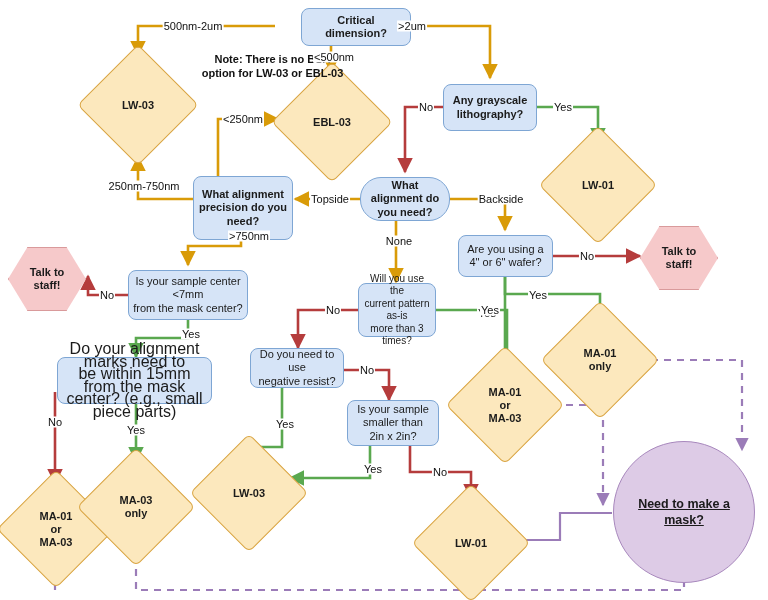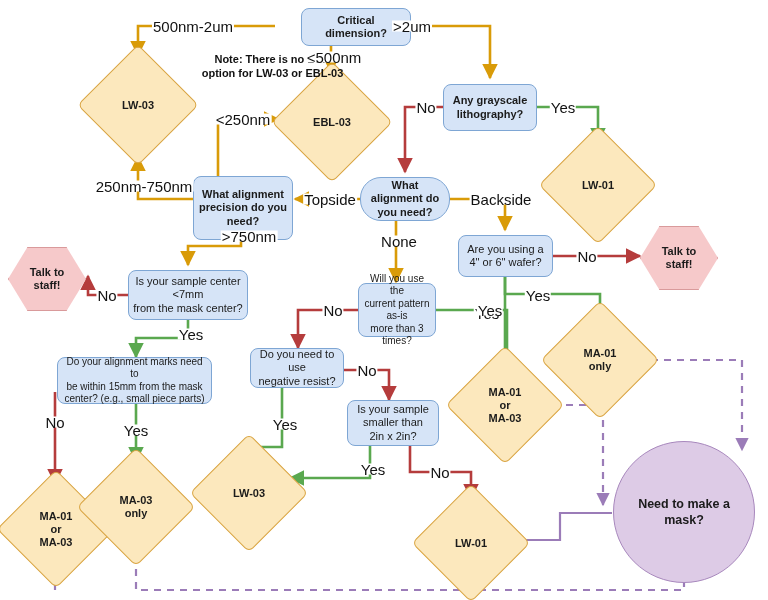--- a/index.html
+++ b/index.html
@@ -105,21 +105,21 @@
     position: absolute;
     font-size: 11px;
     font-weight: bold;
     line-height: 14px;
     text-align: center;
     color: #111;
     white-space: pre-line;
   }
   .elabel {
     position: absolute;
-    font-size: 15px;
+    font-size: 11px;
     line-height: 11px;
     color: #111;
     background: #ffffff;
     padding: 0 1px;
     white-space: nowrap;
     transform: translate(-50%, -50%);
   }
 </style>
 </head>
 <body>
@@ -240,21 +240,21 @@
   <div class="hexnode" style="left:8px; top:247px; width:76px; height:62px;">Talk to
 staff!</div>
 
   <div class="node proc" style="left:128px; top:270px; width:120px; height:50px; white-space:pre-line;">Is your sample center &lt;7mm
 from the mask center?</div>
 
   <div class="node proc" style="left:358px; top:283px; width:78px; height:54px; white-space:pre-line; font-size:10px; line-height:12.5px;">Will you use the
 current pattern as-is
 more than 3 times?</div>
 
-  <div class="node proc" style="left:57px; top:357px; width:155px; height:47px; white-space:pre-line; font-size:10px; line-height:12.5px;">Do your alignment marks need to
+  <div class="node proc" style="left:57px; top:357px; width:155px; height:47px; white-space:pre-line; font-size:16px; line-height:12.5px;">Do your alignment marks need to
 be within 15mm from the mask
 center? (e.g., small piece parts)</div>
 
   <div class="node proc" style="left:250px; top:348px; width:94px; height:40px; white-space:pre-line;">Do you need to use
 negative resist?</div>
 
   <div class="node proc" style="left:347px; top:400px; width:92px; height:46px; white-space:pre-line;">Is your sample
 smaller than
 2in x 2in?</div>
 
@@ -287,21 +287,21 @@
     <div class="shape"></div>
     <div class="lbl">MA-01
 only</div>
   </div>
 
   <div class="diamond-wrap" style="left:429px; top:501px; width:84px; height:84px;">
     <div class="shape"></div>
     <div class="lbl">LW-01</div>
   </div>
 
-  <div class="circlenode" style="left:613px; top:441px; width:142px; height:142px;">Need to make a
+  <div class="circlenode" style="left:613px; top:441px; width:142px; height:142px;text-decoration:underline;">Need to make a
 mask?</div>
 
   <div class="note" style="left:185px; top:52px; width:175px;">Note: There is no BSA
 option for LW-03 or EBL-03</div>
 
   <div class="elabel" style="left:193px; top:26px;">500nm-2um</div>
   <div class="elabel" style="left:412px; top:26px;">&gt;2um</div>
   <div class="elabel" style="left:334px; top:57px;">&lt;500nm</div>
   <div class="elabel" style="left:243px; top:119px;">&lt;250nm</div>
   <div class="elabel" style="left:144px; top:186px;">250nm-750nm</div>

